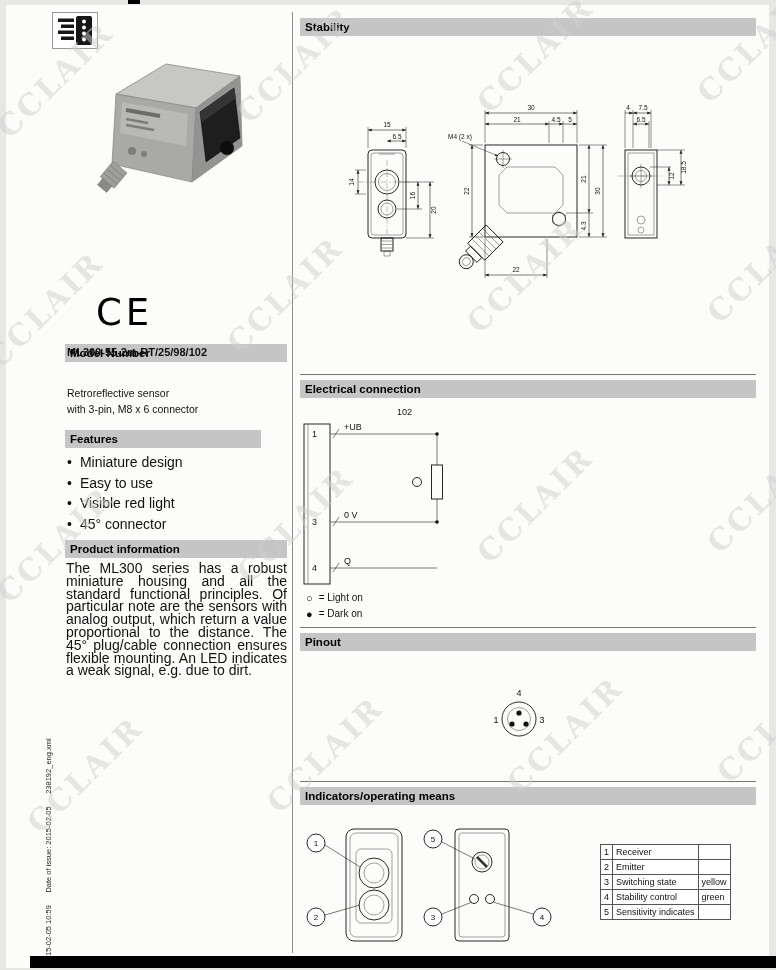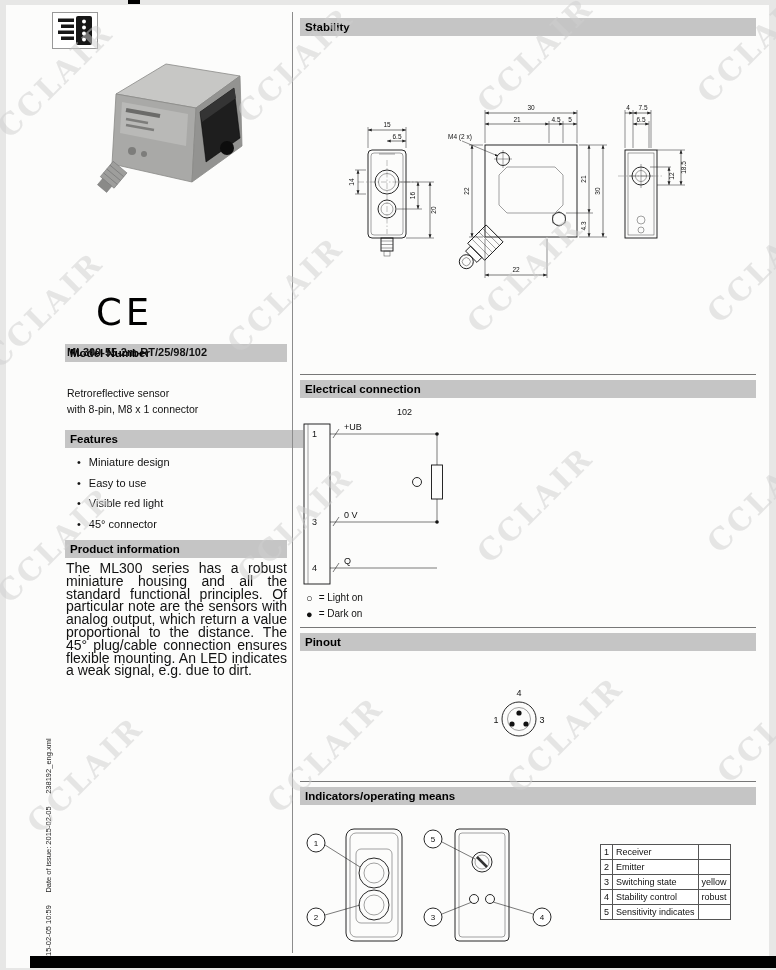--- a/index.html
+++ b/index.html
@@ -16,21 +16,21 @@
   svg text { font-family:"Liberation Sans", sans-serif; fill:#111; }
   .d { font-size:6.5px; }
   .e { font-size:9px; }
   .obj { fill:none; stroke:#111; stroke-width:.9; }
   .thin { fill:none; stroke:#444; stroke-width:.5; }
   .cen { fill:none; stroke:#666; stroke-width:.4; stroke-dasharray:6 2 1.5 2; }
   .dim { stroke:#222; stroke-width:.6; }
   .ext { stroke:#222; stroke-width:.5; }
   .cl  { fill:#fff; stroke:#111; stroke-width:.9; }
   .cn  { font-size:8px; text-anchor:middle; }
-  .feat { position:absolute; left:77px; top:452px; list-style:none; font-size:11px; line-height:20.5px; }
+  .feat { position:absolute; left:67px; top:452px; list-style:none; font-size:14px; line-height:20.5px; }
   .feat li::before { content:"•"; margin-right:8px; }
   .para { position:absolute; left:66px; top:562px; width:221px; font-size:14px; line-height:12.8px; text-align:justify; }
   .legend-row { position:absolute; display:flex; align-items:center; gap:6px; font-size:10px; }
   .lsym { font-size:11px; line-height:10px; }
   .itable { position:absolute; border-collapse:collapse; font-size:9px; background:#fff; }
   .itable td { border:1px solid #555; padding:0 3px; height:14px; line-height:14px; white-space:nowrap; }
   .itable td.n { width:11px; }
   .itable td.l { width:85px; }
   .itable td.c { width:30px; }
   .vtext { position:absolute; left:44px; top:956px; transform:rotate(-90deg); transform-origin:0 0; font-size:7.5px; white-space:pre; color:#222; }
@@ -81,23 +81,23 @@
       <line x1="22" y1="131" x2="40" y2="131" stroke="#777" stroke-width=".7"></line>
       <rect x="25" y="136" width="12" height="8" fill="#8a8a88" stroke="#777" stroke-width=".5"></rect>
     </g>
   </svg>
 
   <div class="ce">CE</div>
 
   <div class="bar" style="left:65px;top:344px;width:222px">Model Number</div>
   <div class="model-number">ML300-55-2m-RT/25/98/102</div>
   <div class="sub" style="top:387px">Retroreflective sensor</div>
-  <div class="sub" style="top:403px">with 8-pin, M8 x 1 connector</div>
-
-  <div class="bar" style="left:65px;top:430px;width:238px">Features</div>
+  <div class="sub" style="top:403px">with 3-pin, M8 x 6 connector</div>
+
+  <div class="bar" style="left:65px;top:430px;width:196px">Features</div>
   <ul class="feat">
     <li>Miniature design</li>
     <li>Easy to use</li>
     <li>Visible red light</li>
     <li>45° connector</li>
   </ul>
 
   <div class="bar" style="left:65px;top:540px;width:222px">Product information</div>
   <div class="para">The ML300 series has a robust miniature housing and all the standard functional principles. Of particular note are the sensors with analog output, which return a value proportional to the distance. The 45° plug/cable connection ensures flexible mounting. An LED indicates a weak signal, e.g. due to dirt.</div>
 
@@ -325,21 +325,21 @@
       <td class="c"></td>
     </tr>
     <tr>
       <td class="n">3</td>
       <td class="l">Switching state</td>
       <td class="c">yellow</td>
     </tr>
     <tr>
       <td class="n">4</td>
       <td class="l">Stability control</td>
-      <td class="c">robust</td>
+      <td class="c">green</td>
     </tr>
     <tr>
       <td class="n">5</td>
       <td class="l">Sensitivity indicates</td>
       <td class="c"></td>
     </tr>
   </tbody>
     </table>
 
   <div class="vtext">15-02-05 10:59      Date of issue: 2015-02-05      238192_eng.xml</div>

